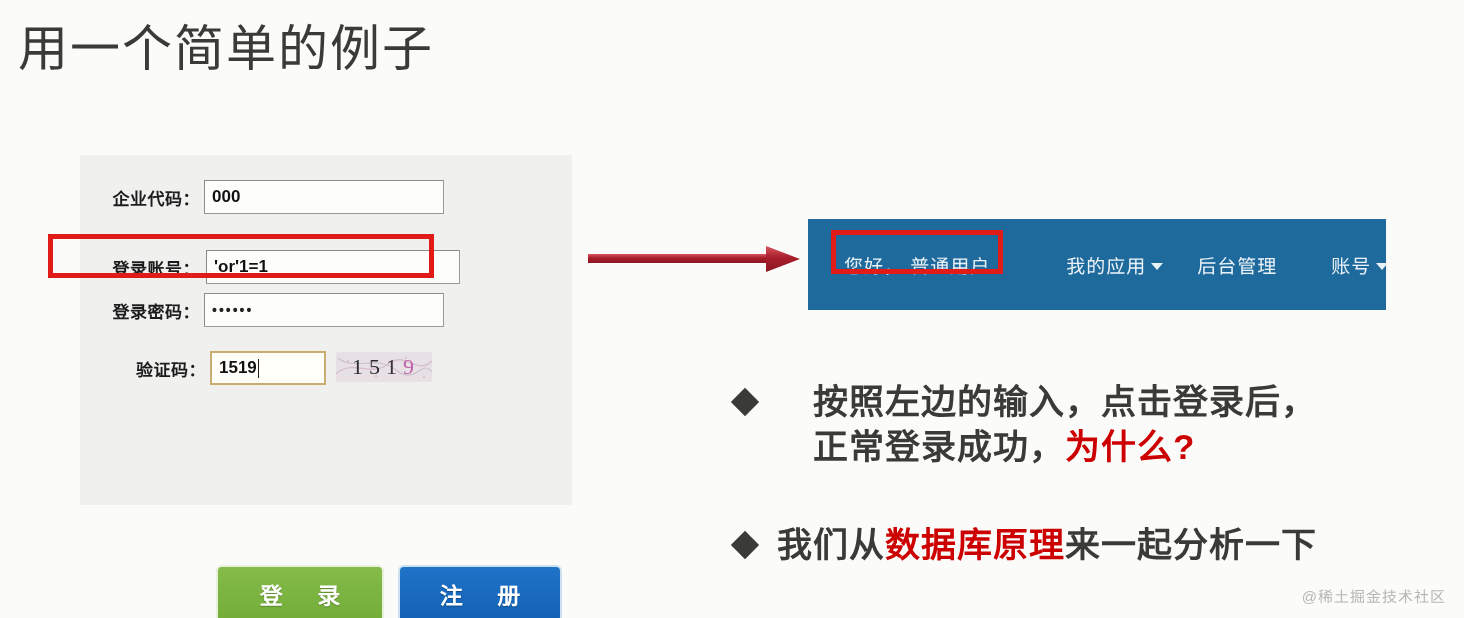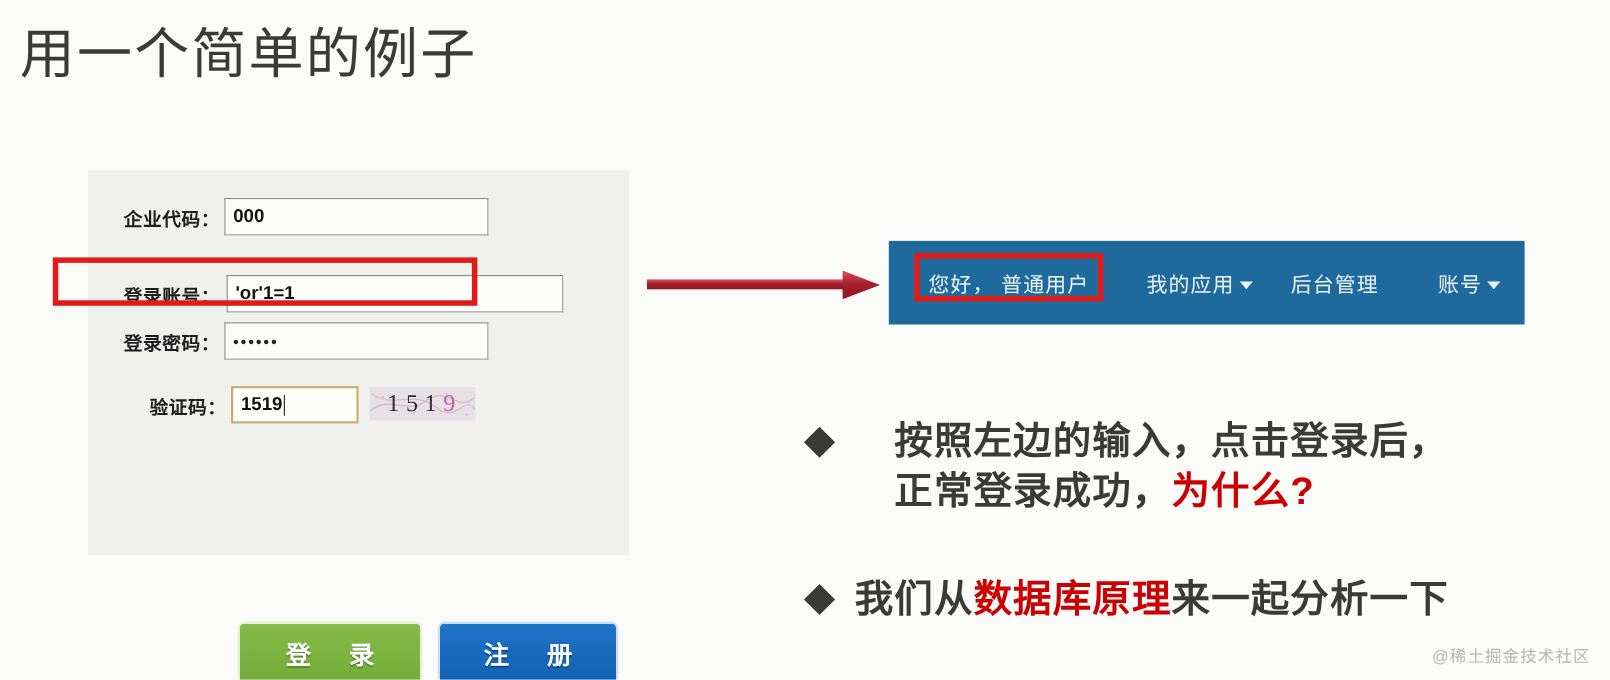--- a/index.html
+++ b/index.html
@@ -71,21 +71,21 @@
     padding: 0 7px;
     font-family: "Liberation Sans", sans-serif;
     font-weight: bold;
   }
   #row-company   { left: 8px; top: 25px; }
   #row-account   { left: 8px; top: 95px; }
   #row-password  { left: 8px; top: 138px; }
   #row-captcha   { left: 14px; top: 196px; }
 
   #input-company  { width: 240px; }
-  #input-account  { width: 306px; margin-left: 2px; }
+  #input-account  { width: 254px; margin-left: 2px; }
   #input-password { width: 240px; letter-spacing: 2px; font-size: 14px; color: #222; }
   #input-captcha  {
     width: 116px;
     border: 2px solid #c9ad70;
     background: #fffef8;
     position: relative;
   }
   .caret {
     display: inline-block;
     width: 1px;
@@ -171,21 +171,21 @@
     width: 218px;
     height: 32px;
   }
 
   
   #nav-bar {
     position: absolute;
     left: 808px;
     top: 219px;
     width: 578px;
-    height: 76px;
+    height: 91px;
     background: #1f6a9c;
     display: flex;
     align-items: center;
   }
   #nav-greeting {
     position: relative;
     margin-left: 36px;
     font-size: 19px;
     color: #eaf2f8;
     white-space: nowrap;
@@ -204,21 +204,21 @@
   }
   .nav-item {
     font-size: 19px;
     color: #eaf2f8;
     white-space: nowrap;
     letter-spacing: 1px;
     display: flex;
     align-items: center;
     gap: 3px;
   }
-  #nav-apps    { margin-left: 52px; }
+  #nav-apps    { margin-left: 76px; }
   #nav-admin   { margin-left: 34px; }
   #nav-account { margin-left: 54px; }
   .caret-down {
     display: inline-block;
     width: 0; height: 0;
     border-left: 6px solid transparent;
     border-right: 6px solid transparent;
     border-top: 7px solid #eaf2f8;
     margin-left: 2px;
     position: relative;

